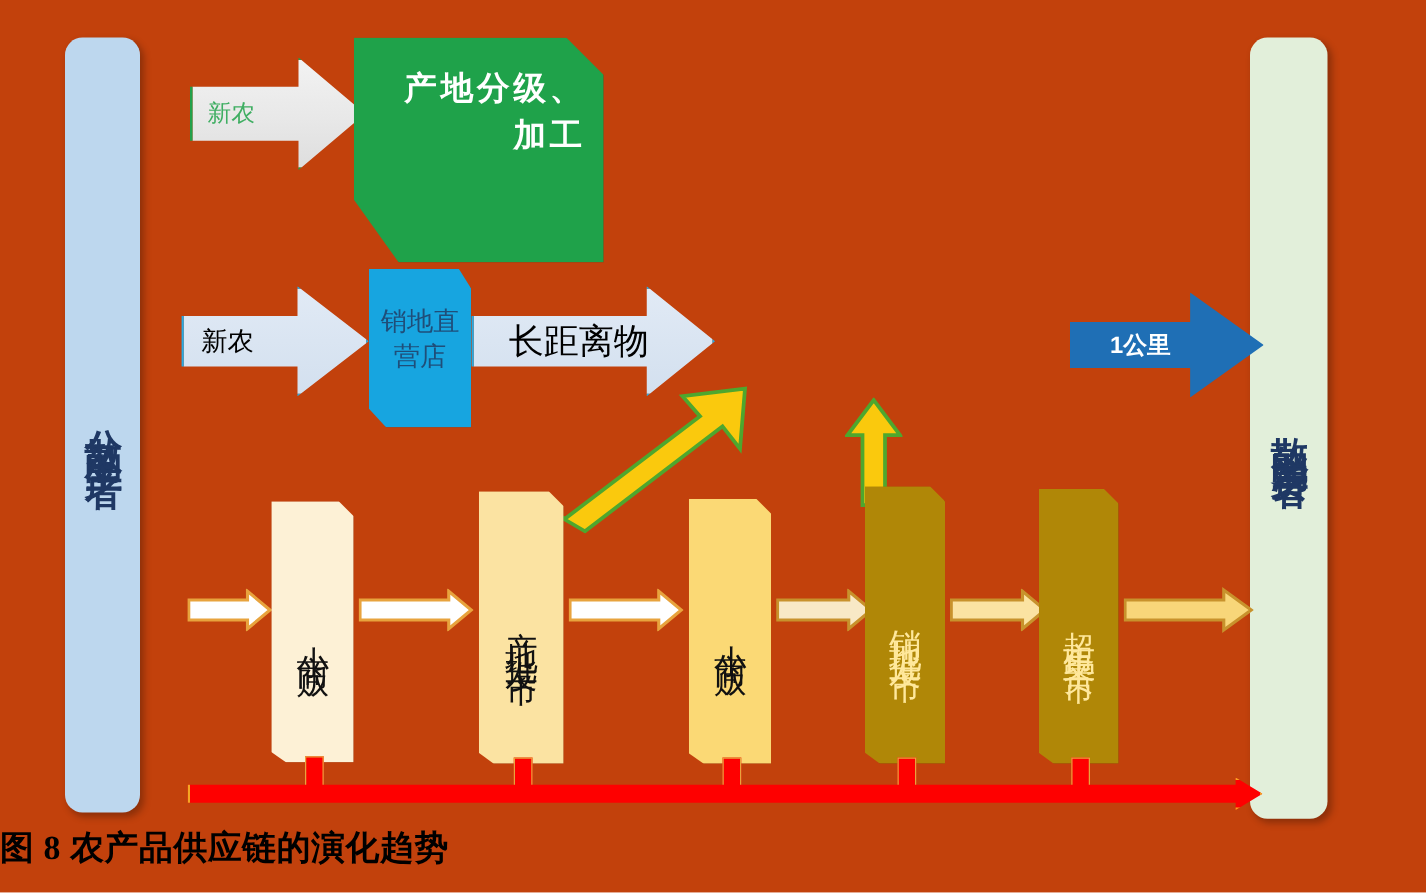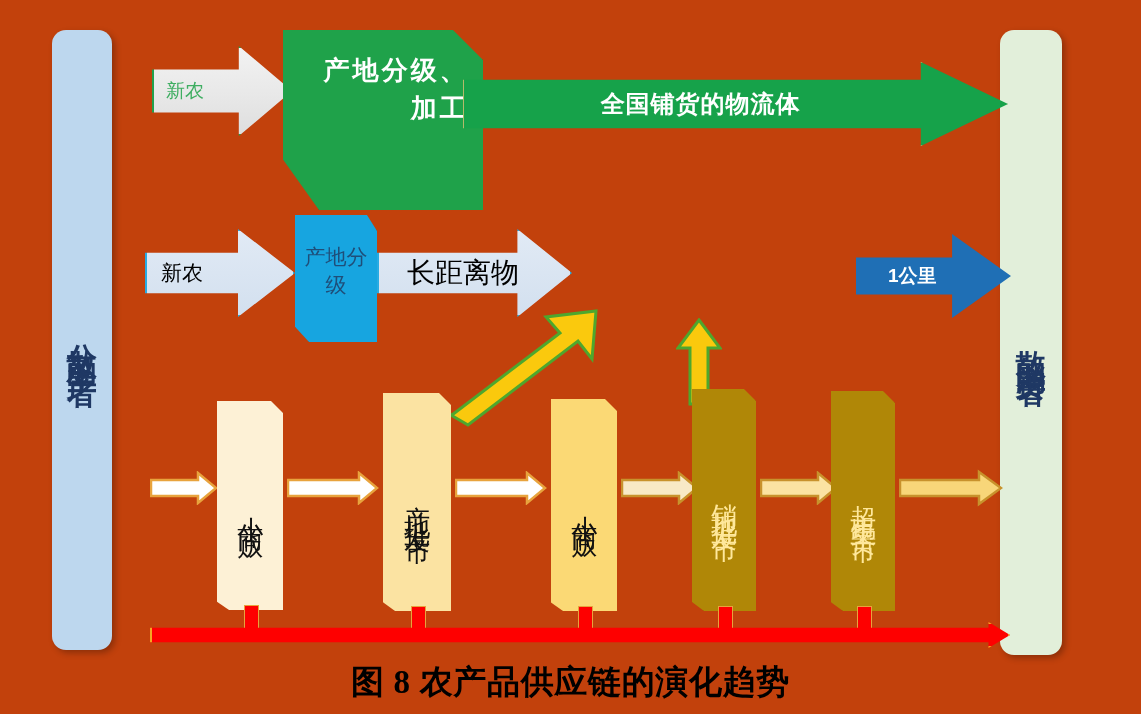--- a/index.html
+++ b/index.html
@@ -139,22 +139,22 @@
   .harrow{position:absolute;height:34px;}
 
   
   #redline{
     left:150px;top:622px;width:860px;height:26px;
     background:#fe0000;border:2px solid #f5a623;
     clip-path:polygon(0 22%,97.5% 22%,97.5% 0,100% 50%,97.5% 100%,97.5% 78%,0 78%);
   }
 
   #caption{
-    left:0;top:660px;width:1141px;text-align:center;
-    font-size:33px;font-weight:bold;color:#000;
+    left:0;top:660px;width:1141px;
+    font-size:27px;font-weight:bold;color:#000;
     font-family:"Liberation Serif",serif;letter-spacing:.02em;
   }
 </style>
 </head>
 <body>
 
 <div id="stage">
 
   <div class="abs endcol" id="producer">
     <span class="vtext">分散的生产者</span>
@@ -165,30 +165,27 @@
   </div>
 
   <div class="abs" id="arrow-xinnong-green">
     <span>新农</span>
   </div>
 
   <div class="abs cutbox" id="greenbox">
     <span>产地分级、加工</span>
   </div>
 
-  <div class="abs" id="greenarrow">
-    <span>全国铺货的物流体</span>
-  </div>
 
   <div class="abs" id="arrow-xinnong-blue">
     <span>新农</span>
   </div>
 
   <div class="abs cutbox" id="bluebox1">
-    <span>产地分级</span>
+    <span>销地直营店</span>
   </div>
 
   <div class="abs" id="arrow-changju">
     <span>长距离物</span>
   </div>
 
 
   <div class="abs" id="arrow-1km">
     <span>1公里</span>
   </div>

